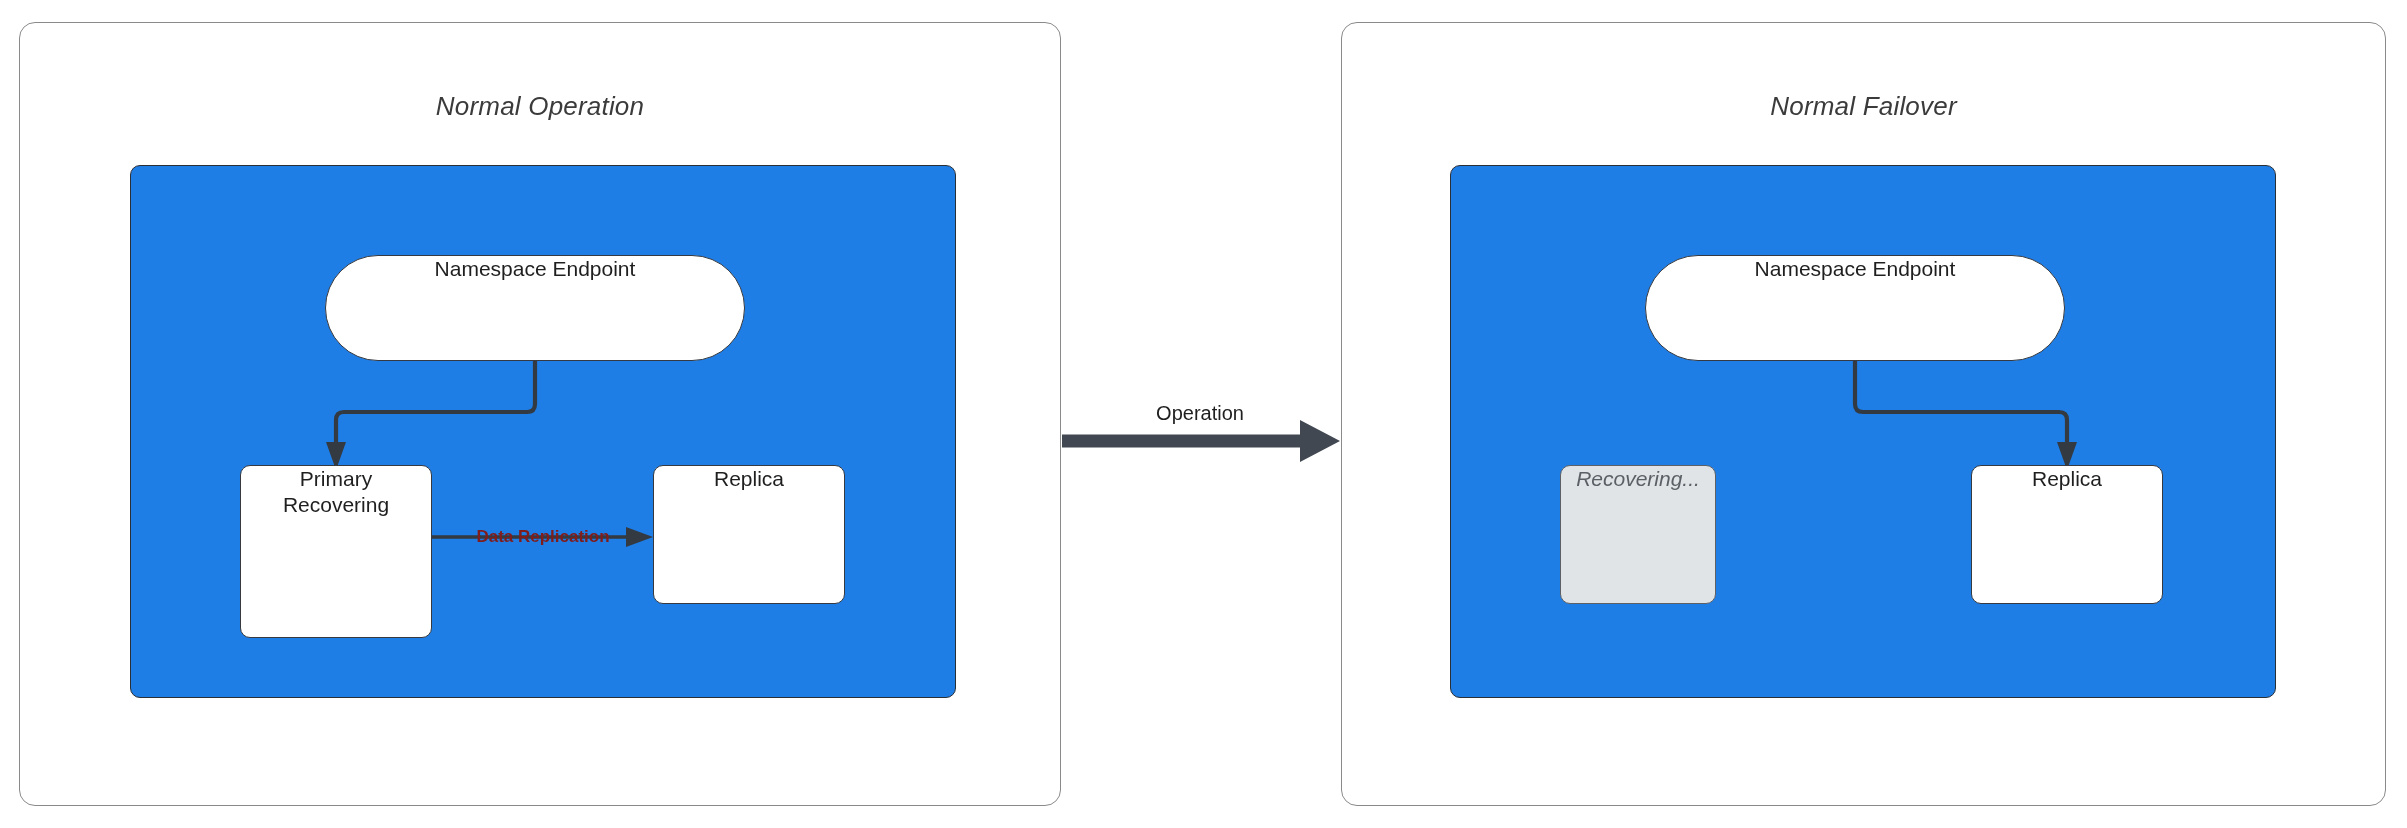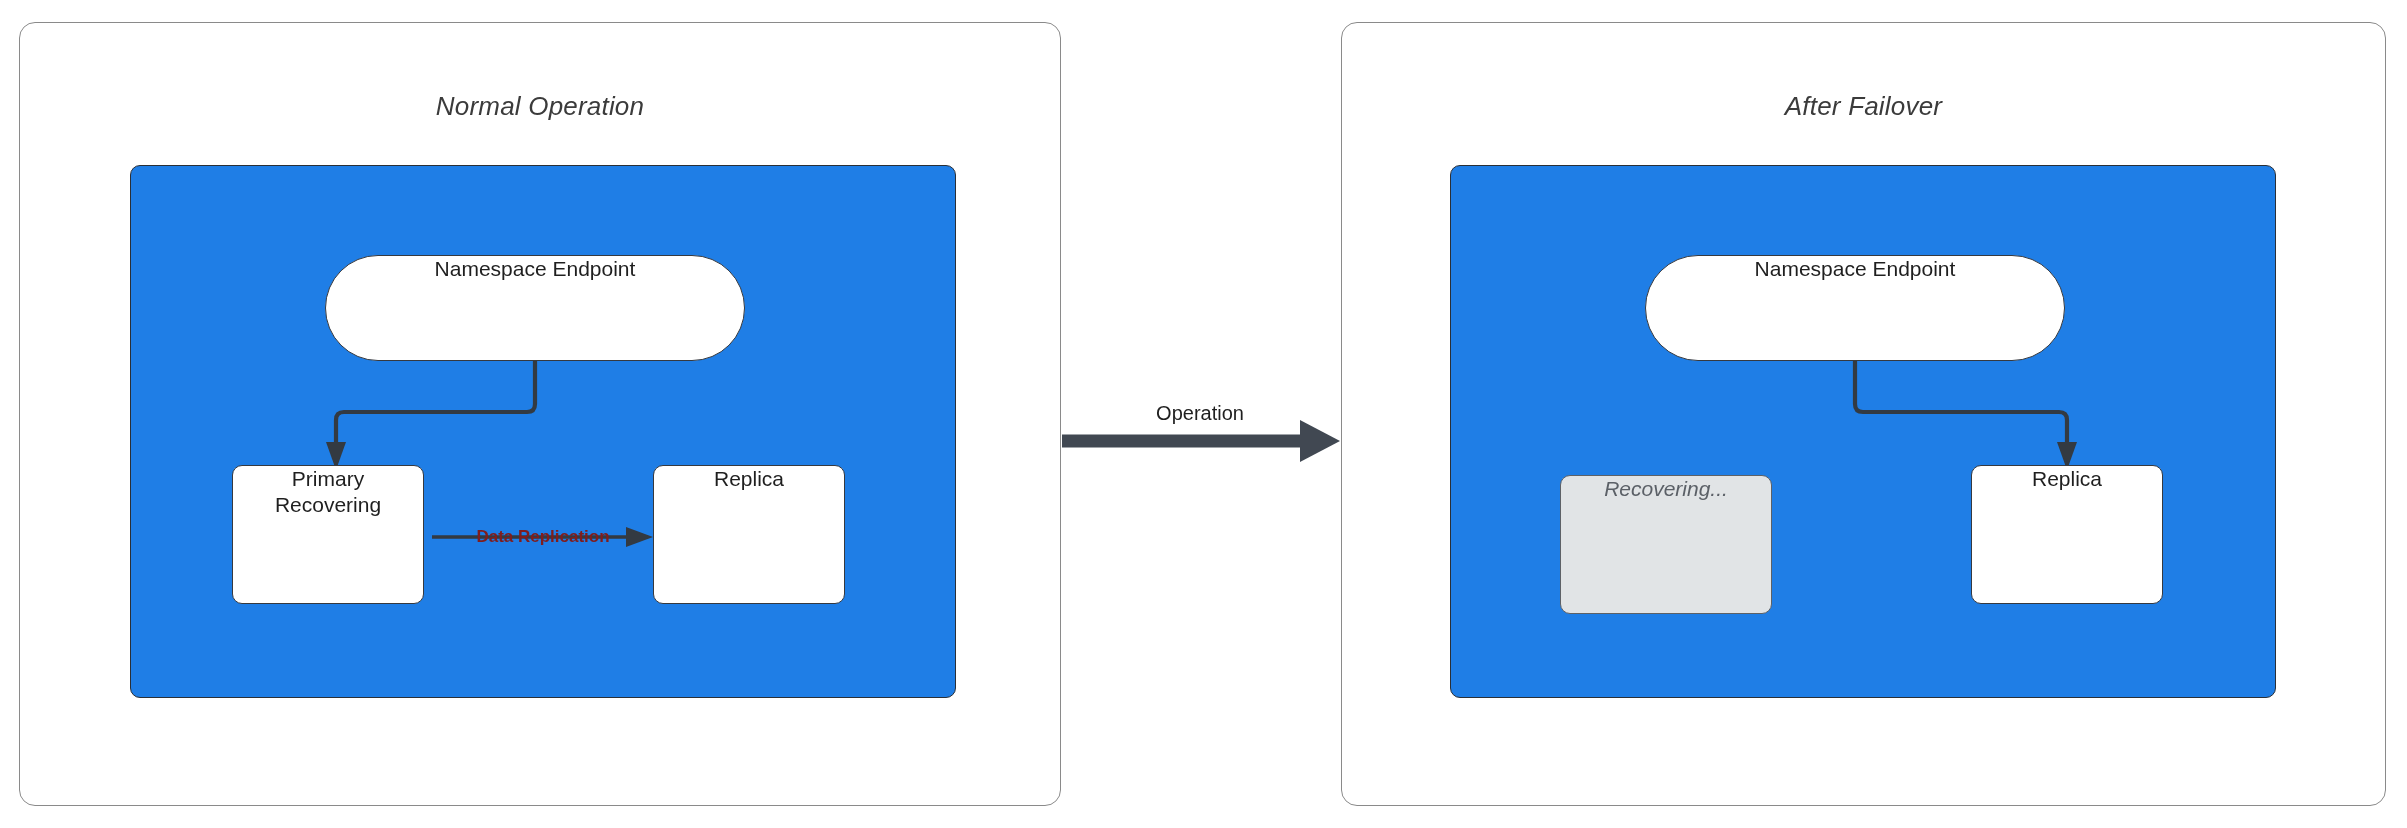--- a/index.html
+++ b/index.html
@@ -77,26 +77,26 @@
   }
   .node.dim {
     background: #e1e4e6;
     border-color: #5d6166;
     color: #5b6067;
     font-style: italic;
   }
 
   
   #node-endpoint-normal  { left: 325px;  top: 255px; width: 420px; height: 106px; }
-  #node-primary          { left: 232px;  top: 465px; width: 192px; height: 139px; }
+  #node-primary          { left: 240px;  top: 465px; width: 192px; height: 173px; }
   #node-replica-normal   { left: 653px;  top: 465px; width: 192px; height: 139px; }
 
   
   #node-endpoint-failover { left: 1645px; top: 255px; width: 420px; height: 106px; }
-  #node-recovering        { left: 1560px; top: 475px; width: 212px; height: 139px; }
+  #node-recovering        { left: 1560px; top: 465px; width: 156px; height: 139px; }
   #node-replica-failover  { left: 1971px; top: 465px; width: 192px; height: 139px; }
 
   
   #links {
     position: absolute;
     left: 0; top: 0;
     width: 2407px;
     height: 828px;
     pointer-events: none;
     z-index: 2;
@@ -190,21 +190,21 @@
 
   <div class="node rect" id="node-replica-normal">
     <span>Replica</span>
   </div>
 
   <div class="edge-label" id="label-replication">Data Replication</div>
 
   <div class="edge-label" id="label-failover">Operation</div>
 
   <div class="panel" id="panel-failover">
-    <div class="panel-title">After Failover</div>
+    <div class="panel-title">Normal Failover</div>
   </div>
 
   <div class="cluster" id="cluster-failover"></div>
 
   <div class="node stadium" id="node-endpoint-failover">
     <span>Namespace Endpoint</span>
   </div>
 
   <div class="node rect dim" id="node-recovering">
     <span>Recovering...</span>

